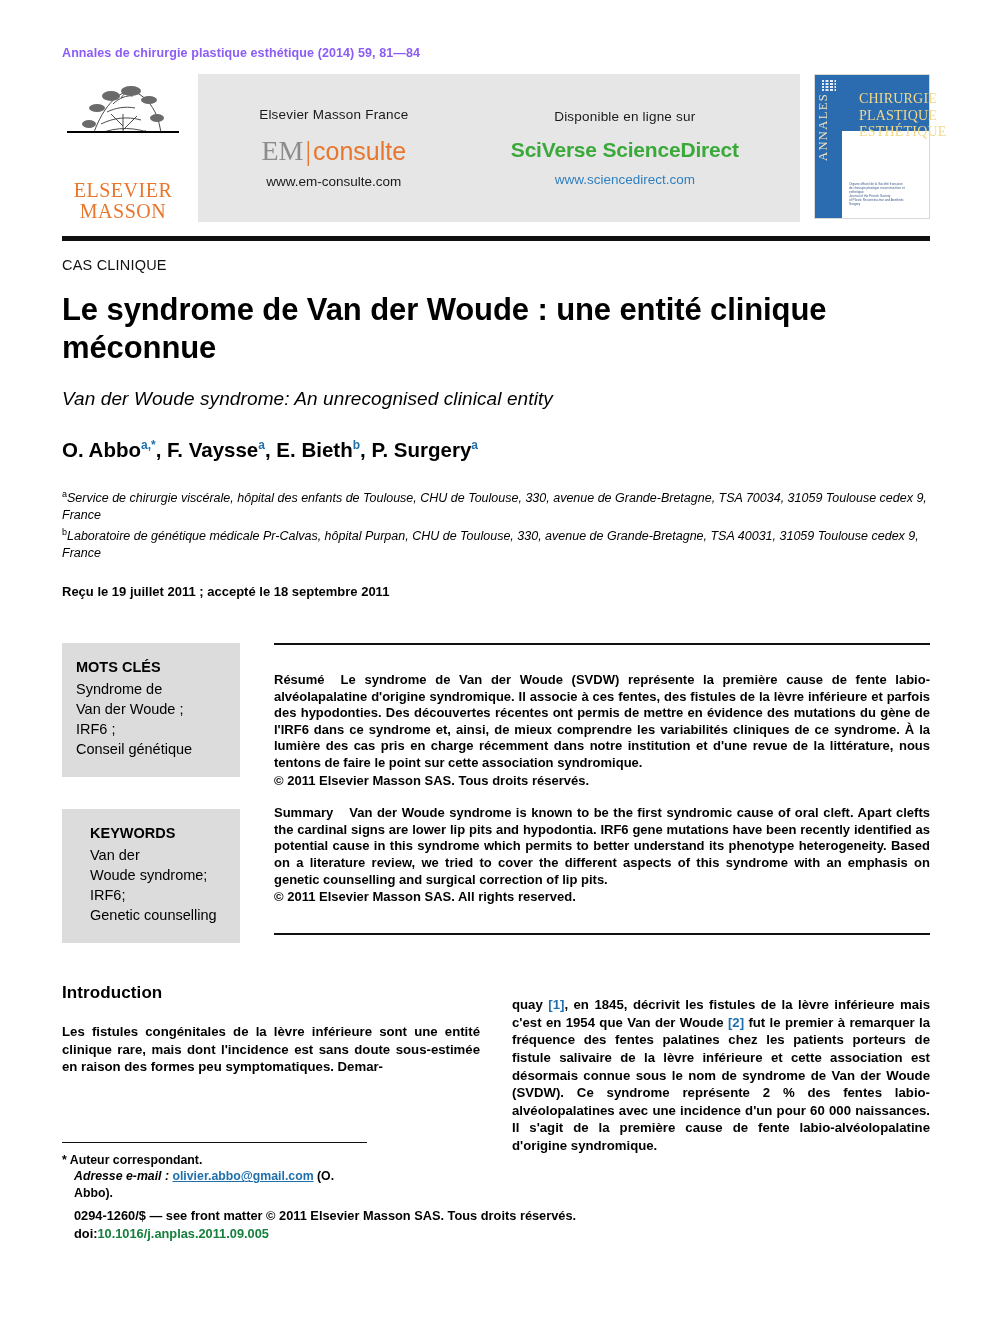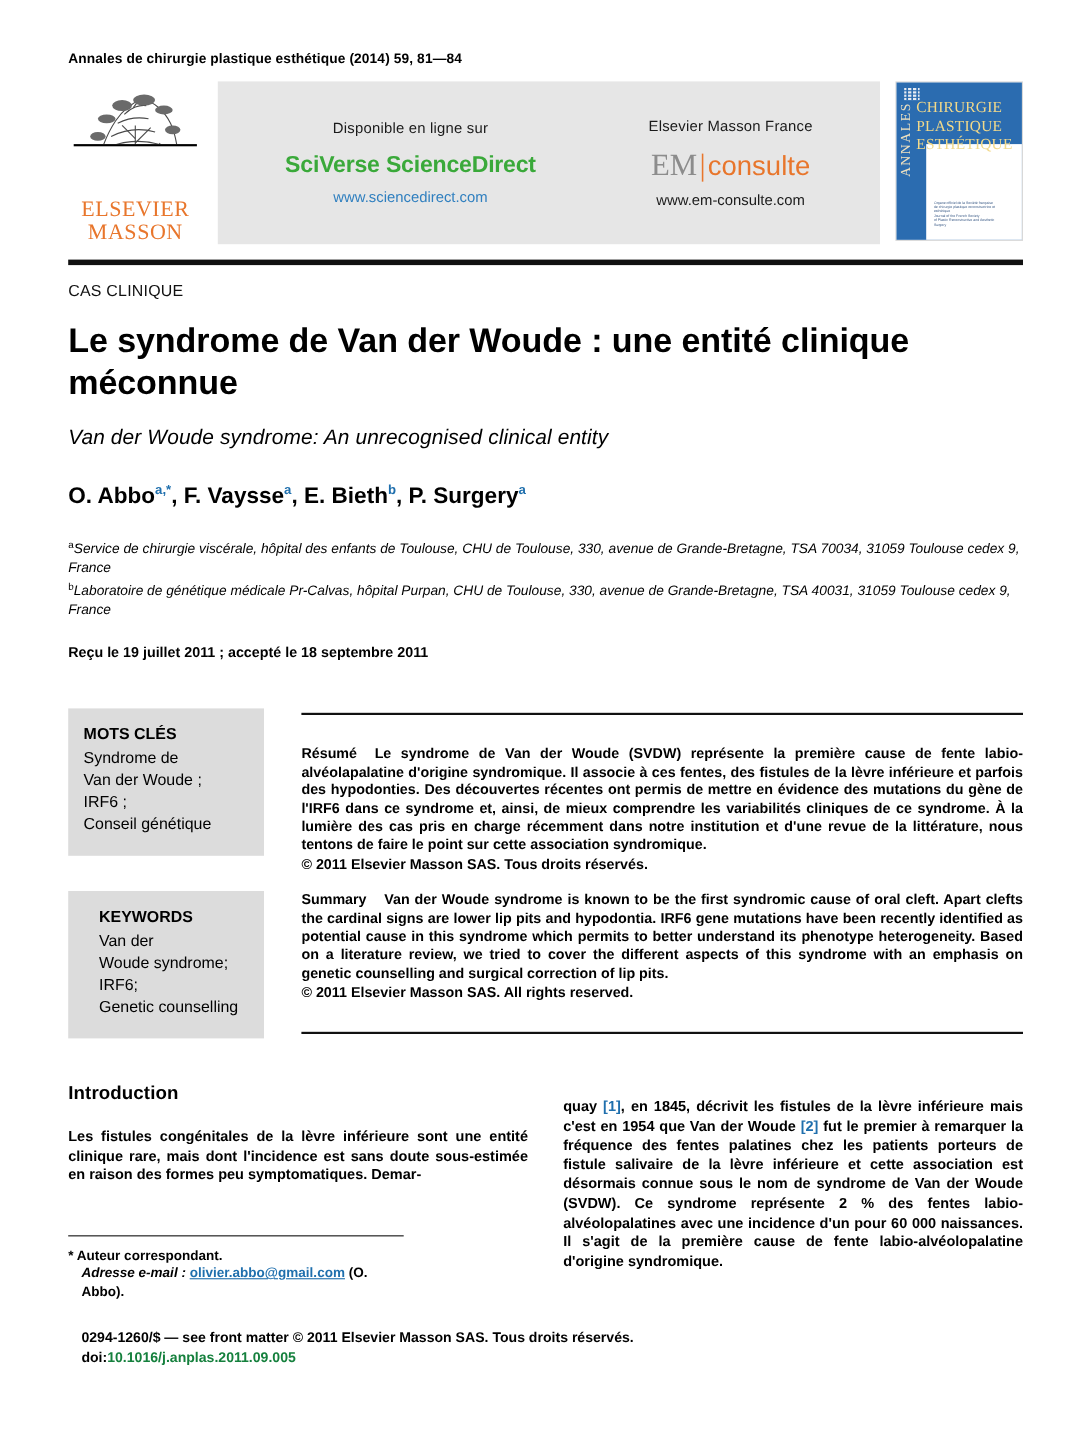--- a/index.html
+++ b/index.html
@@ -21,21 +21,21 @@
     height: 1323px;
     box-sizing: border-box;
     padding: 0 62px;
   }
 
   
   .runninghead {
     padding-top: 46px;
     font-size: 12.5px;
     font-weight: bold;
-    color: #000000;
+    color: #8b5cf6;
     letter-spacing: .1px;
   }
 
   
   .masthead {
     margin-top: 14px;
     height: 148px;
     display: flex;
     align-items: stretch;
   }
@@ -135,21 +135,21 @@
     writing-mode: vertical-rl;
     transform: rotate(180deg);
     color: #f0e2c0;
     font-family: "Liberation Serif", serif;
     font-size: 12.5px;
     letter-spacing: 1.4px;
     text-align: right;
   }
   .cover-title {
     position: absolute;
-    left: 18px; top: 16px;
+    left: 44px; top: 16px;
     color: #f2d98a;
     font-family: "Liberation Serif", serif;
     font-size: 14px;
     line-height: 16.5px;
     letter-spacing: .2px;
   }
   .cover-mark {
     position: absolute;
     left: 6px; top: 5px;
     width: 16px; height: 14px;
@@ -215,21 +215,21 @@
   .received {
     margin-top: 22px;
     font-size: 13px;
     font-weight: bold;
   }
 
   
   .abstract-wrap {
     margin-top: 44px;
     display: flex;
-    align-items: center;
+    align-items: flex-start;
   }
   .kw-col {
     width: 178px;
     flex: 0 0 178px;
     margin-right: 34px;
   }
   .kw-box {
     background: #dcdcdc;
     padding: 14px 14px 18px 14px;
     font-size: 14.5px;
@@ -278,21 +278,21 @@
   .body-text {
     font-size: 13.2px;
     line-height: 17.6px;
     font-weight: bold;
     text-align: justify;
   }
   .ref-link { color: #1f6fad; }
 
   
   .footnote {
-    margin-top: 46px;
+    margin-top: 66px;
     width: 305px;
     border-top: 1.5px solid #111;
     padding-top: 9px;
     font-size: 12.3px;
     line-height: 16.5px;
     font-weight: bold;
   }
   .footnote .star { margin-right: 3px; }
   .footnote .indent { display: block; padding-left: 12px; }
   .footnote .ital { font-style: italic; }
@@ -349,28 +349,28 @@
         </svg>
       </div>
       <div class="elsevier-word">
         <div>ELSEVIER</div>
         <div>MASSON</div>
       </div>
     </div>
 
     <div class="banner-grey">
       <div class="banner-col">
+        <div class="banner-small">Elsevier Masson France</div>
+        <div class="em-logo"><span class="em">EM</span><span class="bar">|</span><span class="consulte">consulte</span></div>
+        <div class="em-url">www.em-consulte.com</div>
+      </div>
+      <div class="banner-col">
         <div class="banner-small">Disponible en ligne sur</div>
         <div class="sciverse">SciVerse ScienceDirect</div>
         <div class="sd-url">www.sciencedirect.com</div>
-      </div>
-      <div class="banner-col">
-        <div class="banner-small">Elsevier Masson France</div>
-        <div class="em-logo"><span class="em">EM</span><span class="bar">|</span><span class="consulte">consulte</span></div>
-        <div class="em-url">www.em-consulte.com</div>
       </div>
     </div>
 
     <div class="cover">
       <div class="cover-blue"></div>
       <div class="cover-white"></div>
       <svg class="cover-mark" viewBox="0 0 16 14">
         <rect x="1" y="0" width="14" height="2" fill="#e7ecf3"></rect>
         <rect x="1" y="3" width="14" height="2" fill="#e7ecf3"></rect>
         <rect x="1" y="6" width="14" height="2" fill="#e7ecf3"></rect>

